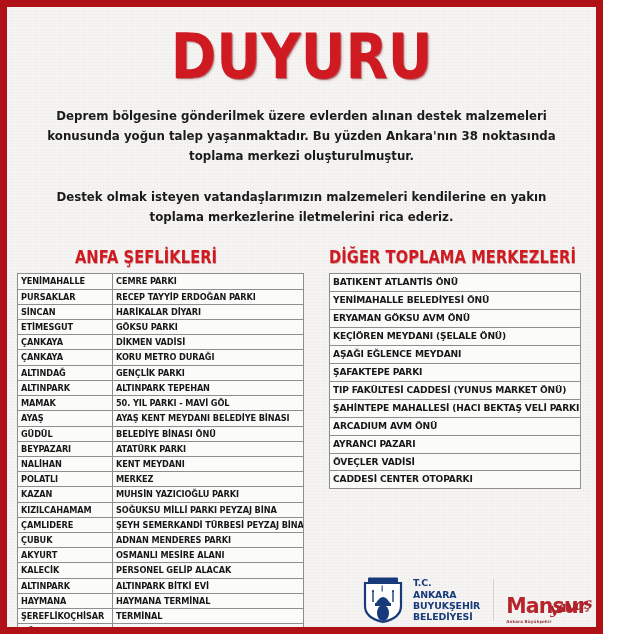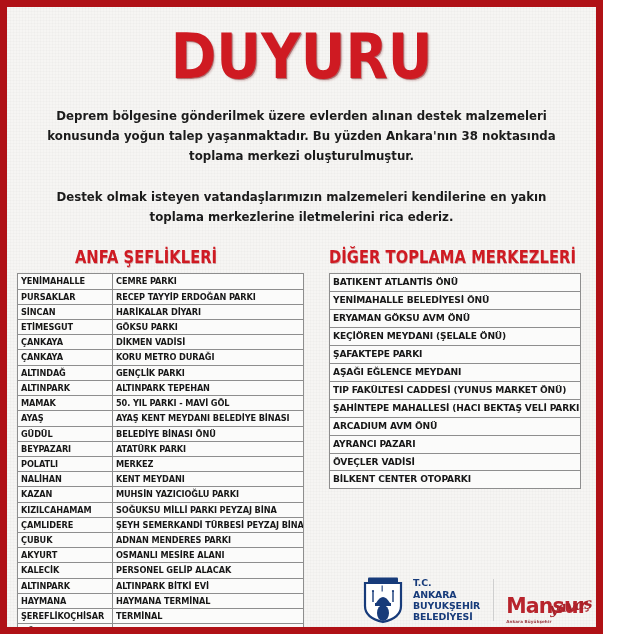--- a/index.html
+++ b/index.html
@@ -252,26 +252,26 @@
               </tr>
               <tr>
                 <td class="c-ilce">GÜDÜL</td>
                 <td class="c-yer">BELEDİYE BİNASI ÖNÜ</td>
               </tr>
               <tr>
                 <td class="c-ilce">BEYPAZARI</td>
                 <td class="c-yer">ATATÜRK PARKI</td>
               </tr>
               <tr>
+                <td class="c-ilce">NALİHAN</td>
+                <td class="c-yer">KENT MEYDANI</td>
+              </tr>
+              <tr>
                 <td class="c-ilce">POLATLI</td>
                 <td class="c-yer">MERKEZ</td>
-              </tr>
-              <tr>
-                <td class="c-ilce">NALİHAN</td>
-                <td class="c-yer">KENT MEYDANI</td>
               </tr>
               <tr>
                 <td class="c-ilce">KAZAN</td>
                 <td class="c-yer">MUHSİN YAZICIOĞLU PARKI</td>
               </tr>
               <tr>
                 <td class="c-ilce">KIZILCAHAMAM</td>
                 <td class="c-yer">SOĞUKSU MİLLİ PARKI PEYZAJ BİNA</td>
               </tr>
               <tr>
@@ -318,42 +318,42 @@
               <tr>
                 <td>YENİMAHALLE BELEDİYESİ ÖNÜ</td>
               </tr>
               <tr>
                 <td>ERYAMAN GÖKSU AVM ÖNÜ</td>
               </tr>
               <tr>
                 <td>KEÇİÖREN MEYDANI (ŞELALE ÖNÜ)</td>
               </tr>
               <tr>
+                <td>AŞAĞI EĞLENCE MEYDANI</td>
+              </tr>
+              <tr>
                 <td>ŞAFAKTEPE PARKI</td>
               </tr>
               <tr>
-                <td>AŞAĞI EĞLENCE MEYDANI</td>
-              </tr>
-              <tr>
                 <td>TIP FAKÜLTESİ CADDESİ (YUNUS MARKET ÖNÜ)</td>
               </tr>
               <tr>
                 <td>ŞAHİNTEPE MAHALLESİ (HACI BEKTAŞ VELİ PARKI)</td>
               </tr>
               <tr>
                 <td>ARCADIUM AVM ÖNÜ</td>
               </tr>
               <tr>
                 <td>AYRANCI PAZARI</td>
               </tr>
               <tr>
                 <td>ÖVEÇLER VADİSİ</td>
               </tr>
               <tr>
-                <td>BİLKENT CENTER OTOPARKI</td>
+                <td>CADDESİ CENTER OTOPARKI</td>
               </tr>
             </tbody>
         </table>
       </div>
     </div>
 
     <div class="footer">
       <div class="abb-logo">
         <svg class="abb-crest" viewBox="0 0 42 48">
           <path d="M3 7 L39 7 L39 30 Q39 42 21 46 Q3 42 3 30 Z" fill="#ffffff" stroke="#173b7a" stroke-width="2.2"></path>

